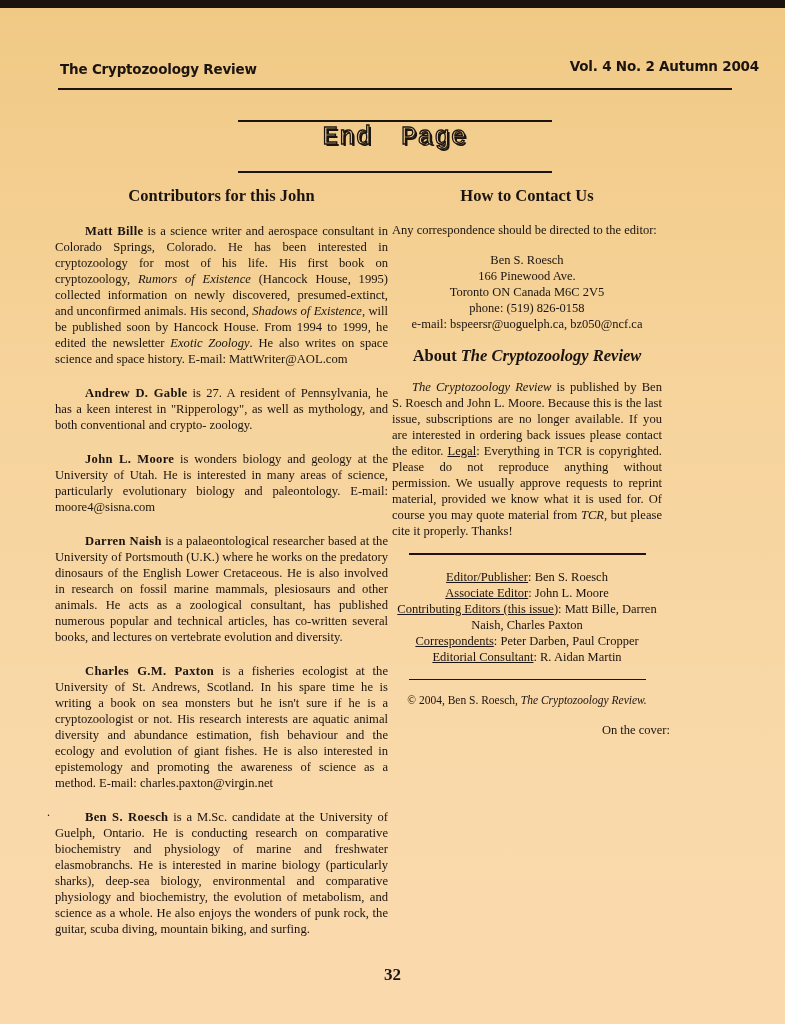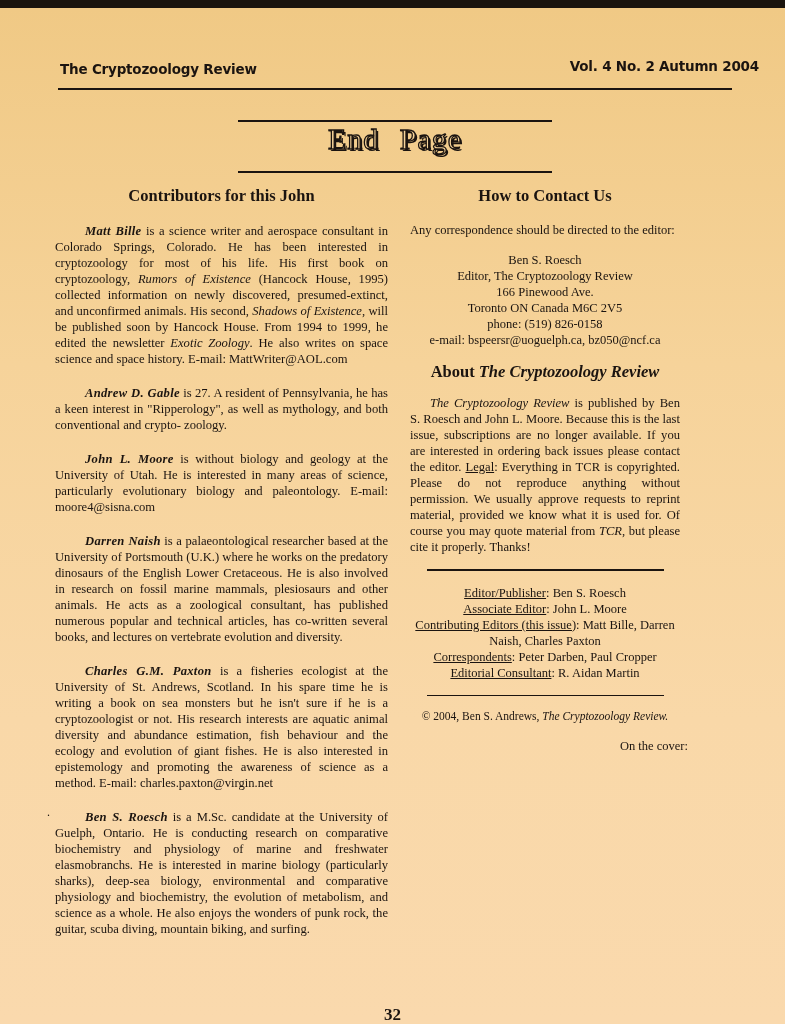--- a/index.html
+++ b/index.html
@@ -22,42 +22,42 @@
       letter-spacing: -0.2px;
     }
     .running-head .left { position: absolute; left: 0; top: 3px; }
     .running-head .right { position: absolute; right: 0; top: 0; }
     .head-rule { position: absolute; top: 80px; left: 58px; width: 674px; height: 1.5px; background: #1b1410; }
     .title-rule { position: absolute; left: 238px; width: 314px; height: 1.5px; background: #1b1410; }
     .title-rule.top { top: 112px; }
     .title-rule.bottom { top: 163px; }
     .end-title {
       position: absolute; top: 114px; left: 238px; width: 314px; text-align: center;
-      font-family: Liberation Serif, serif; font-size: 30px; letter-spacing: 1px;
+      font-family: Liberation Mono, monospace; font-size: 26px; letter-spacing: 1px;
       color: #f6d39a;
       -webkit-text-stroke: 1.3px #1b1410;
       text-shadow: 2px 2px 0 #1b1410;
       word-spacing: 12px;
     }
     .col-left { position: absolute; left: 55px; top: 178px; width: 333px; }
-    .col-right { position: absolute; left: 402px; top: 178px; width: 286px; }
+    .col-right { position: absolute; left: 384px; top: 178px; width: 286px; }
     .section-heading { text-align: center; font-size: 16.5px; margin: 0 0 17px 0; }
     .bio { font-size: 12.6px; line-height: 16px; text-align: justify; margin: 0 0 18px 0; text-indent: 30px; }
-    .bio b { letter-spacing: 0.3px; font-style: italic; }
+    .bio b { letter-spacing: 0.3px; }
     .contact-intro { font-size: 12.5px; margin: 0 0 14px 8px; }
     .address { text-align: center; font-size: 12.5px; line-height: 16px; margin-bottom: 14px; }
     .about-text { font-size: 12.6px; line-height: 16px; text-align: justify; text-indent: 20px; margin: 8px; }
     .rule-short { width: 237px; height: 1.5px; background: #1b1410; margin: 14px auto 14px auto; }
     .masthead { text-align: center; font-size: 12.5px; line-height: 16px; }
     .masthead u { text-decoration: underline; }
     .copyright { text-align: center; font-size: 11.5px; margin: 0 0 16px 0; }
     .cover { text-align: right; font-size: 12.5px; line-height: 16px; font-family: Liberation Serif, serif; }
     .page-number {
       position: absolute; top: 957px; left: 0; width: 785px; text-align: center;
-      font-family: "Liberation Serif", serif; font-weight: bold; font-size: 17px; margin-top: 40px;
+      font-family: "Liberation Serif", serif; font-weight: bold; font-size: 17px;
     }
     .stray-dot { position: absolute; left: 47px; top: 797px; font-size: 12px; }
   </style>
 </head>
 <body>
 
 <div class="page">
   <div class="running-head">
     <span class="left">The Cryptozoology Review</span>
     <span class="right">Vol. 4 No. 2 Autumn 2004</span>
@@ -66,53 +66,52 @@
 
   <div class="title-rule top"></div>
   <div class="end-title">End Page</div>
   <div class="title-rule bottom"></div>
 
   <div class="col-left">
     <h2 class="section-heading">Contributors for this John</h2>
     <div id="bios">
         <p class="bio"><b>Matt Bille</b><span> is a science writer and aerospace consultant in Colorado Springs, Colorado. He has been interested in cryptozoology for most of his life. His first book on cryptozoology, </span><i>Rumors of Existence</i><span> (Hancock House, 1995) collected information on newly discovered, presumed-extinct, and unconfirmed animals. His second, </span><i>Shadows of Existence</i><span>, will be published soon by Hancock House. From 1994 to 1999, he edited the newsletter </span><i>Exotic Zoology</i><span>. He also writes on space science and space history. E-mail: MattWriter@AOL.com</span></p>
         <p class="bio"><b>Andrew D. Gable</b><span> is 27. A resident of Pennsylvania, he has a keen interest in "Ripperology", as well as mythology, and both conventional and crypto- zoology.</span></p>
-        <p class="bio"><b>John L. Moore</b><span> is without biology and geology at the University of Utah. He is interested in many areas of science, particularly evolutionary biology and paleontology. E-mail: moore4@sisna.com</span></p>
+        <p class="bio"><b>John L. Moore</b><span> is wonders biology and geology at the University of Utah. He is interested in many areas of science, particularly evolutionary biology and paleontology. E-mail: moore4@sisna.com</span></p>
         <p class="bio"><b>Darren Naish</b><span> is a palaeontological researcher based at the University of Portsmouth (U.K.) where he works on the predatory dinosaurs of the English Lower Cretaceous. He is also involved in research on fossil marine mammals, plesiosaurs and other animals. He acts as a zoological consultant, has published numerous popular and technical articles, has co-written several books, and lectures on vertebrate evolution and diversity.</span></p>
         <p class="bio"><b>Charles G.M. Paxton</b><span> is a fisheries ecologist at the University of St. Andrews, Scotland. In his spare time he is writing a book on sea monsters but he isn't sure if he is a cryptozoologist or not. His research interests are aquatic animal diversity and abundance estimation, fish behaviour and the ecology and evolution of giant fishes. He is also interested in epistemology and promoting the awareness of science as a method. E-mail: charles.paxton@virgin.net</span></p>
         <p class="bio"><b>Ben S. Roesch</b><span> is a M.Sc. candidate at the University of Guelph, Ontario. He is conducting research on comparative biochemistry and physiology of marine and freshwater elasmobranchs. He is interested in marine biology (particularly sharks), deep-sea biology, environmental and comparative physiology and biochemistry, the evolution of metabolism, and science as a whole. He also enjoys the wonders of punk rock, the guitar, scuba diving, mountain biking, and surfing.</span></p>
       </div>
   </div>
 
   <div class="col-right">
     <h2 class="section-heading">How to Contact Us</h2>
     <p class="contact-intro">Any correspondence should be directed to the editor:</p>
     <div class="address" id="address">
         <div>Ben S. Roesch</div>
-        <div>Editor, The Cryptozoology Review</div>
         <div>166 Pinewood Ave.</div>
         <div>Toronto ON Canada M6C 2V5</div>
         <div>phone: (519) 826-0158</div>
         <div>e-mail: bspeersr@uoguelph.ca, bz050@ncf.ca</div>
       </div>
 
     <h2 class="section-heading" style="margin-bottom:13px"><span>About </span><i>The Cryptozoology Review</i></h2>
     <p class="about-text" id="about-text"><i>The Cryptozoology Review</i><span> is published by Ben S. Roesch and John L. Moore. Because this is the last issue, subscriptions are no longer available. If you are interested in ordering back issues please contact the editor. </span><u>Legal</u><span>: Everything in TCR is copyrighted. Please do not reproduce anything without permission. We usually approve requests to reprint material, provided we know what it is used for. Of course you may quote material from </span><i>TCR</i><span>, but please cite it properly. Thanks!</span></p>
 
     <div class="rule-short"></div>
     <div class="masthead" id="masthead">
         <div><u>Editor/Publisher</u><span>: Ben S. Roesch</span></div>
         <div><u>Associate Editor</u><span>: John L. Moore</span></div>
         <div><u>Contributing Editors (this issue)</u><span>: Matt Bille, Darren Naish, Charles Paxton</span></div>
         <div><u>Correspondents</u><span>: Peter Darben, Paul Cropper</span></div>
         <div><u>Editorial Consultant</u><span>: R. Aidan Martin</span></div>
       </div>
     <div class="rule-short"></div>
 
-    <p class="copyright"><span>© 2004, Ben S. Andrews, </span><i>The Cryptozoology Review.</i></p>
+    <p class="copyright"><span>© 2004, Ben S. Roesch, </span><i>The Cryptozoology Review.</i></p>
     <div class="cover">
       <div>On the cover:</div>
     </div>
   </div>
 
   <span class="stray-dot">.</span>
   <div class="page-number">32</div>
 </div>
 
 </body></html>

